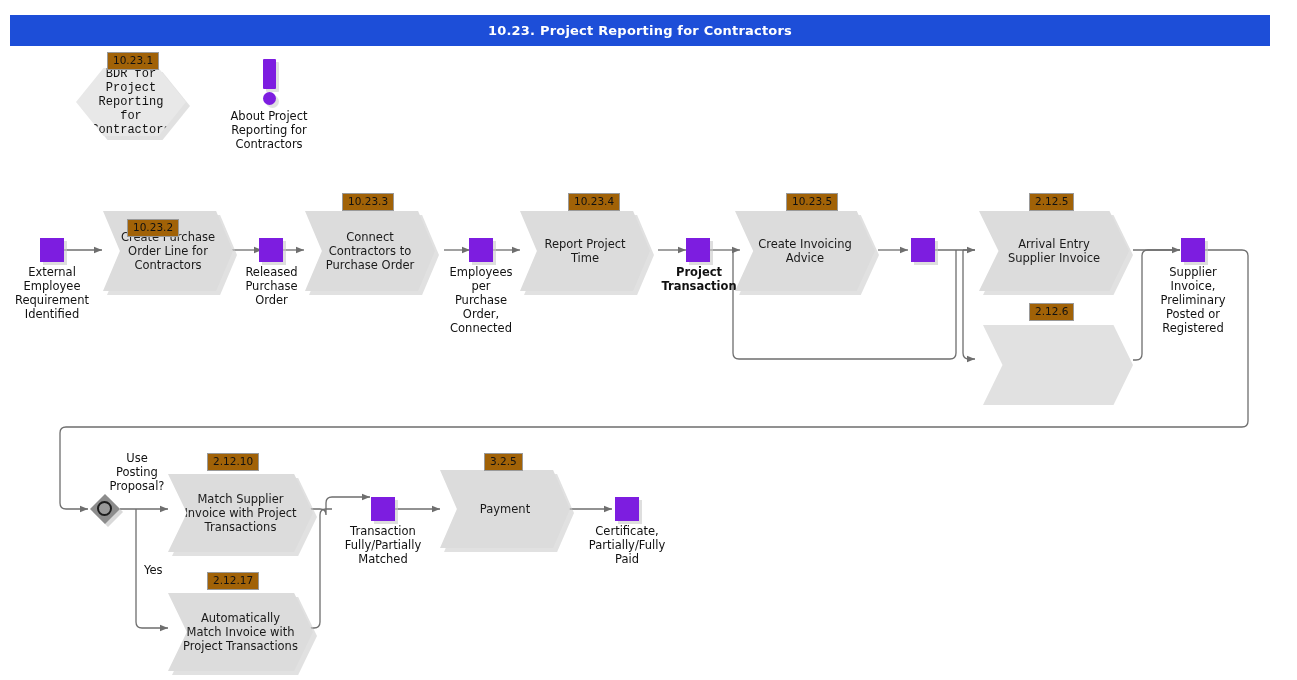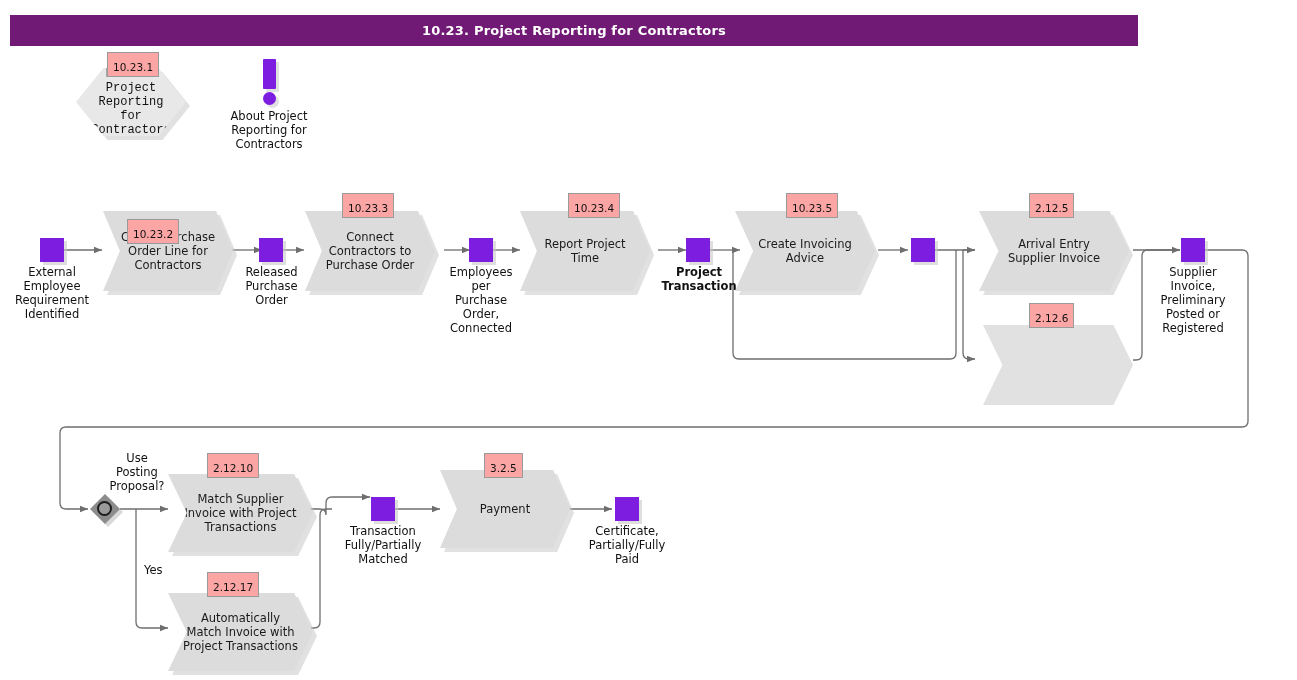--- a/index.html
+++ b/index.html
@@ -5,22 +5,22 @@
   html,body{margin:0;padding:0;background:#ffffff;}
   body{
     width:1297px;height:680px;
     font-family:"DejaVu Sans",sans-serif;
     overflow:hidden;position:relative;
   }
   #stage{position:relative;width:1297px;height:680px;}
 
   
   .titlebar{
-    position:absolute;left:10px;top:15px;width:1128px;height:31px;
-    background:#701a75;color:#ffffff;
+    position:absolute;left:10px;top:15px;width:1260px;height:31px;
+    background:#1d4ed8;color:#ffffff;
     font-size:13px;font-weight:bold;font-family:"DejaVu Sans",sans-serif;
     display:flex;align-items:center;justify-content:center;
     letter-spacing:0.2px;
   }
 
   
   #wires{position:absolute;left:0;top:0;width:1297px;height:680px;}
 
   
   .chev{
@@ -36,23 +36,23 @@
   }
   .chev-label{
     position:absolute;left:0;top:0;width:100%;height:100%;
     display:flex;align-items:center;justify-content:center;
     text-align:center;color:#1a1a1a;font-size:11.5px;line-height:14px;
     padding:0 14px;box-sizing:border-box;
   }
 
   
   .badge{
-    position:absolute;background:#fca5a5;border:1px solid #9a9a9a;
+    position:absolute;background:#a16207;border:1px solid #9a9a9a;
     color:#111;font-size:10.5px;line-height:13px;
-    padding:8px 5px 2px 5px;white-space:nowrap;
+    padding:1px 5px 2px 5px;white-space:nowrap;
     font-family:"DejaVu Sans",sans-serif;
   }
 
   
   .sq{position:absolute;width:24px;height:24px;background:#7D1DE0;}
   .sq-shadow{position:absolute;width:24px;height:24px;background:#C8C8C8;opacity:.6;}
   .sq-label{
     position:absolute;text-align:center;color:#111;
     font-size:11.5px;line-height:14px;white-space:pre-line;
   }

